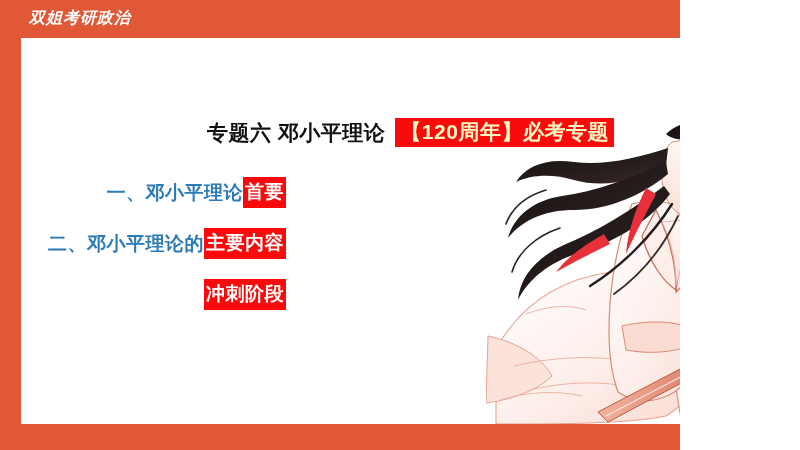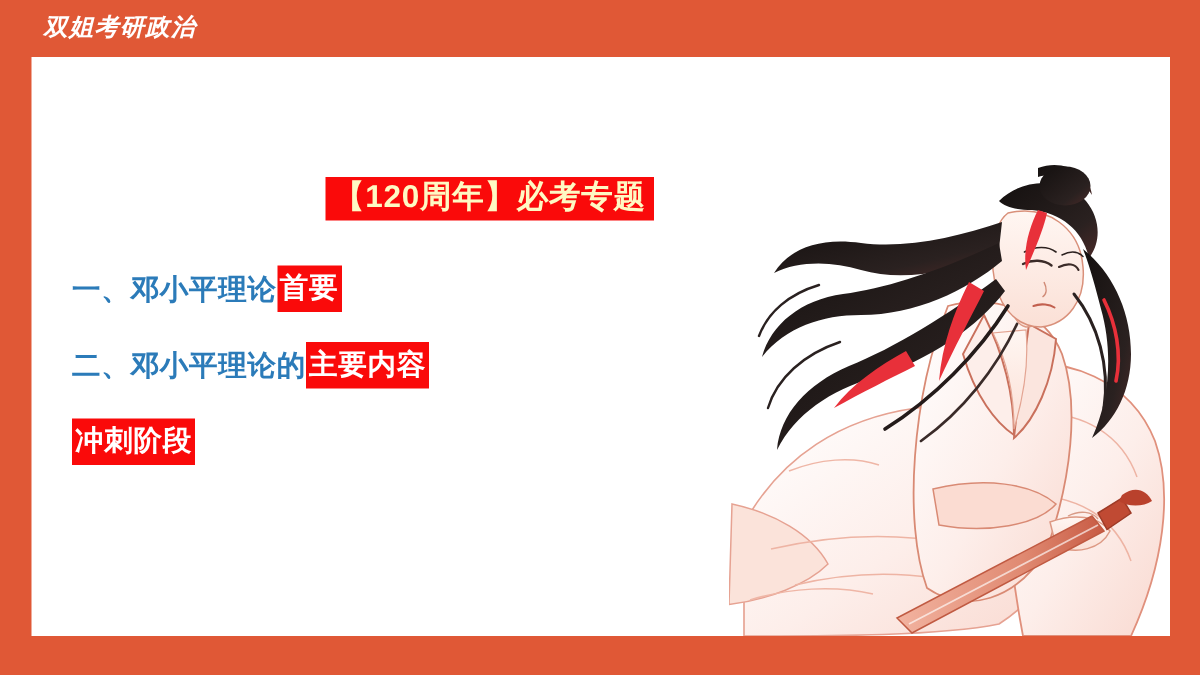--- a/index.html
+++ b/index.html
@@ -2,21 +2,21 @@
 <html><head>
 <meta charset="utf-8">
 <style>
   html, body {
     margin: 0;
     padding: 0;
     background: #ffffff;
   }
   .slide {
     position: relative;
-    width: 800px;
+    width: 680px;
     height: 450px;
     background: #E05836;
     overflow: hidden;
     font-family: "Liberation Sans", "DejaVu Sans", sans-serif;
   }
   
   .header {
     position: absolute;
     left: 0;
     top: 0;
@@ -85,20 +85,21 @@
   .bullets {
     position: absolute;
     left: 27px;
     top: 129px;
   }
   .bullet {
     display: flex;
     align-items: center;
     white-space: nowrap;
     height: 51px;
+    justify-content: flex-end;
   }
   .bullet-text {
     color: #2B7BB9;
     font-size: 19px;
     font-weight: bold;
     letter-spacing: 0.5px;
   }
   .bullet-hl {
     background: #FA0A0A;
     color: #ffffff;
@@ -122,20 +123,21 @@
 
 <div class="slide">
 
   <div class="header">
     <div class="header-left">双姐考研政治</div>
   </div>
 
   <div class="canvas">
 
     <div class="title-row">
+      <span class="title-main">专题六 邓小平理论</span>
       <span class="title-badge">【120周年】必考专题</span>
     </div>
 
     <div class="bullets">
 
       <div class="bullet">
         <span class="bullet-text">一、邓小平理论</span>
         <span class="bullet-hl">首要</span>
       </div>
 

